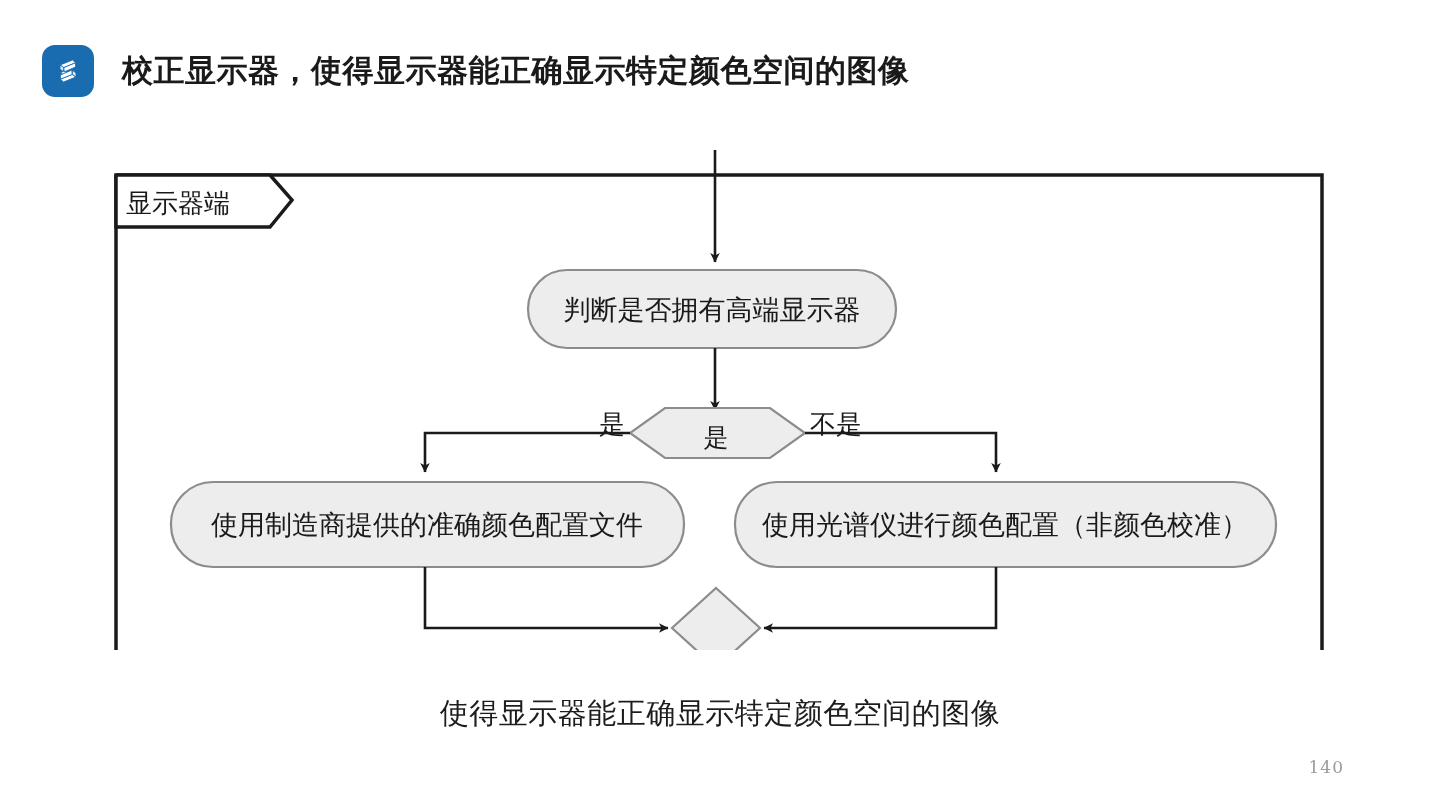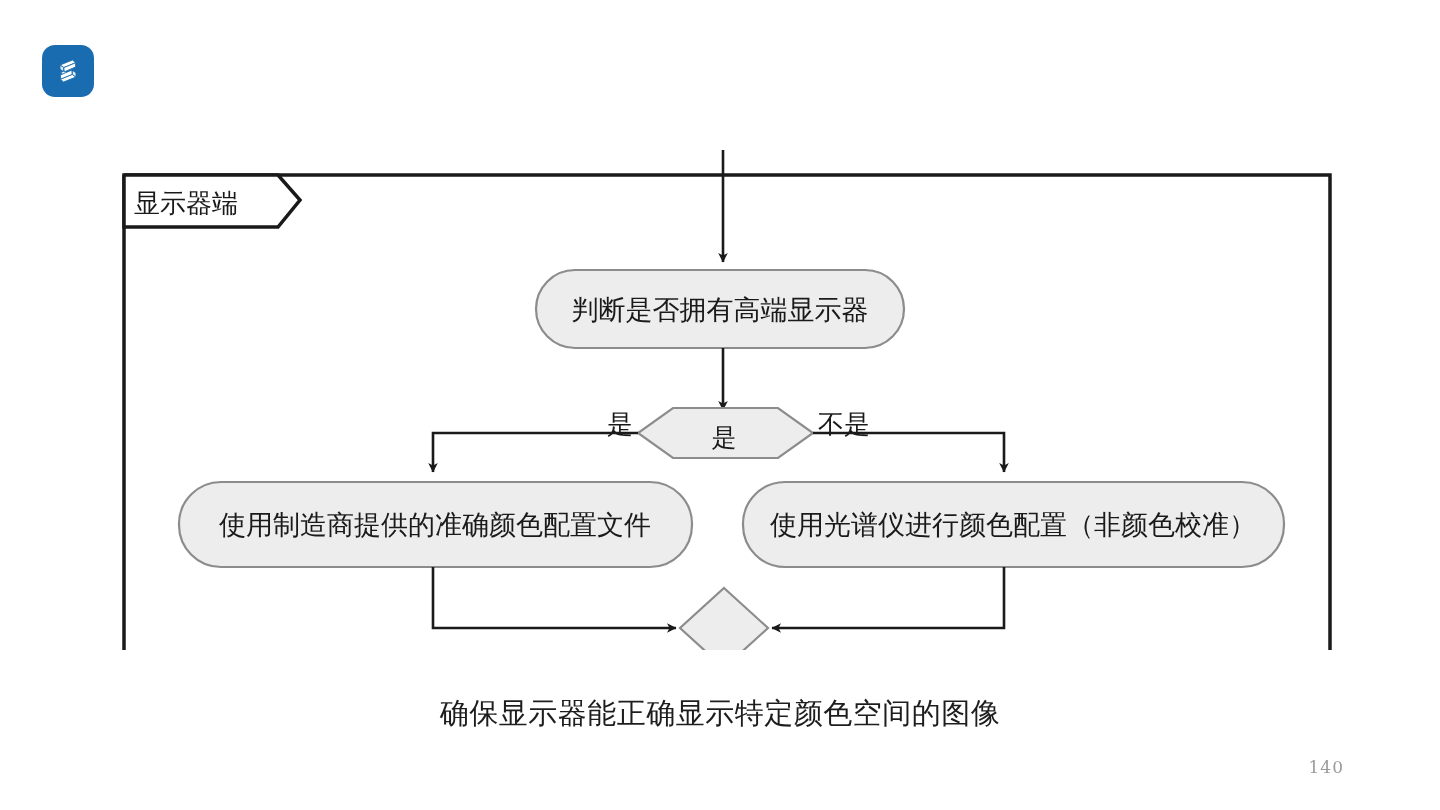--- a/index.html
+++ b/index.html
@@ -45,21 +45,21 @@
     font-weight: bold;
     color: #1a1a1a;
     letter-spacing: 0.5px;
     line-height: 54px;
     white-space: nowrap;
   }
 
   
   .flow-wrap {
     position: absolute;
-    left: 8px;
+    left: 0;
     top: 150px;
     width: 1412px;
     height: 500px;
   }
   .flow-svg {
     position: absolute;
     left: 0;
     top: 0;
     display: block;
   }
@@ -101,20 +101,21 @@
         <path d="M21.5 6.0 L9.0 11.0 L12.8 13.6 L24.6 8.8 Z"></path>
         <path d="M9.0 11.0 L9.0 15.2 L12.8 17.8 L12.8 13.6 Z" fill="#e2ecf5"></path>
         <path d="M12.8 17.0 L9.2 19.0 L20.0 24.4 L24.2 22.2 Z" fill="#f2f7fb"></path>
         <path d="M24.6 8.8 L24.6 13.0 L13.2 17.9 L12.8 13.6 Z" fill="#ffffff"></path>
         <path d="M12.6 28.0 L25.0 23.0 L21.2 20.4 L9.4 25.2 Z"></path>
         <path d="M25.0 23.0 L25.0 18.8 L21.2 16.2 L21.2 20.4 Z" fill="#e2ecf5"></path>
         <path d="M9.4 25.2 L9.4 21.0 L20.8 16.1 L21.2 20.4 Z" fill="#ffffff"></path>
       </g>
     </svg>
   </div>
+  <div class="page-title">校正显示器，使得显示器能正确显示特定颜色空间的图像</div>
 </div>
 
 <div class="flow-wrap">
   <svg class="flow-svg" width="1440" height="500" viewBox="0 0 1440 500">
     <defs>
       <marker id="arrowFilled" markerWidth="14" markerHeight="14" refX="9.5" refY="5" orient="auto" markerUnits="userSpaceOnUse">
         <path d="M0.5,0.2 L10,5 L0.5,9.8 L3.0,5 Z" fill="#1a1a1a"></path>
       </marker>
     </defs>
 
@@ -158,15 +159,15 @@
 
     <path d="M425,417 L425,478 L668,478" fill="none" stroke="#1a1a1a" stroke-width="2.6" marker-end="url(#arrowFilled)"></path>
     <path d="M996,417 L996,478 L764,478" fill="none" stroke="#1a1a1a" stroke-width="2.6" marker-end="url(#arrowFilled)"></path>
 
     <g>
       <polygon points="716,438 760,478 716,518 672,478" fill="#ededed" stroke="#8c8c8c" stroke-width="2.2"></polygon>
     </g>
   </svg>
 </div>
 
-<div class="caption">确保显示器能正确显示特定颜色空间的图像</div>
+<div class="caption">使得显示器能正确显示特定颜色空间的图像</div>
 
 <div class="page-number">140</div>
 
 </body></html>

